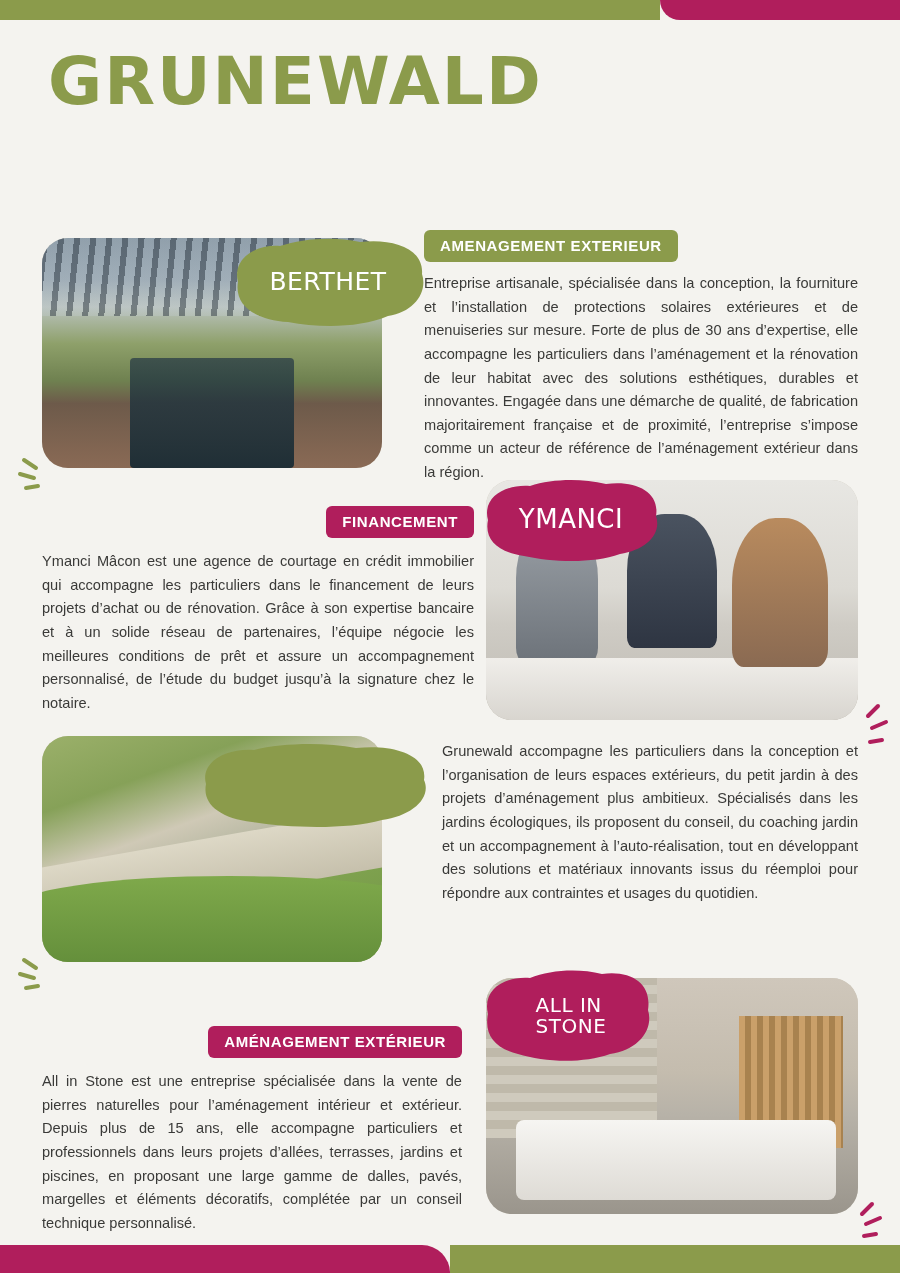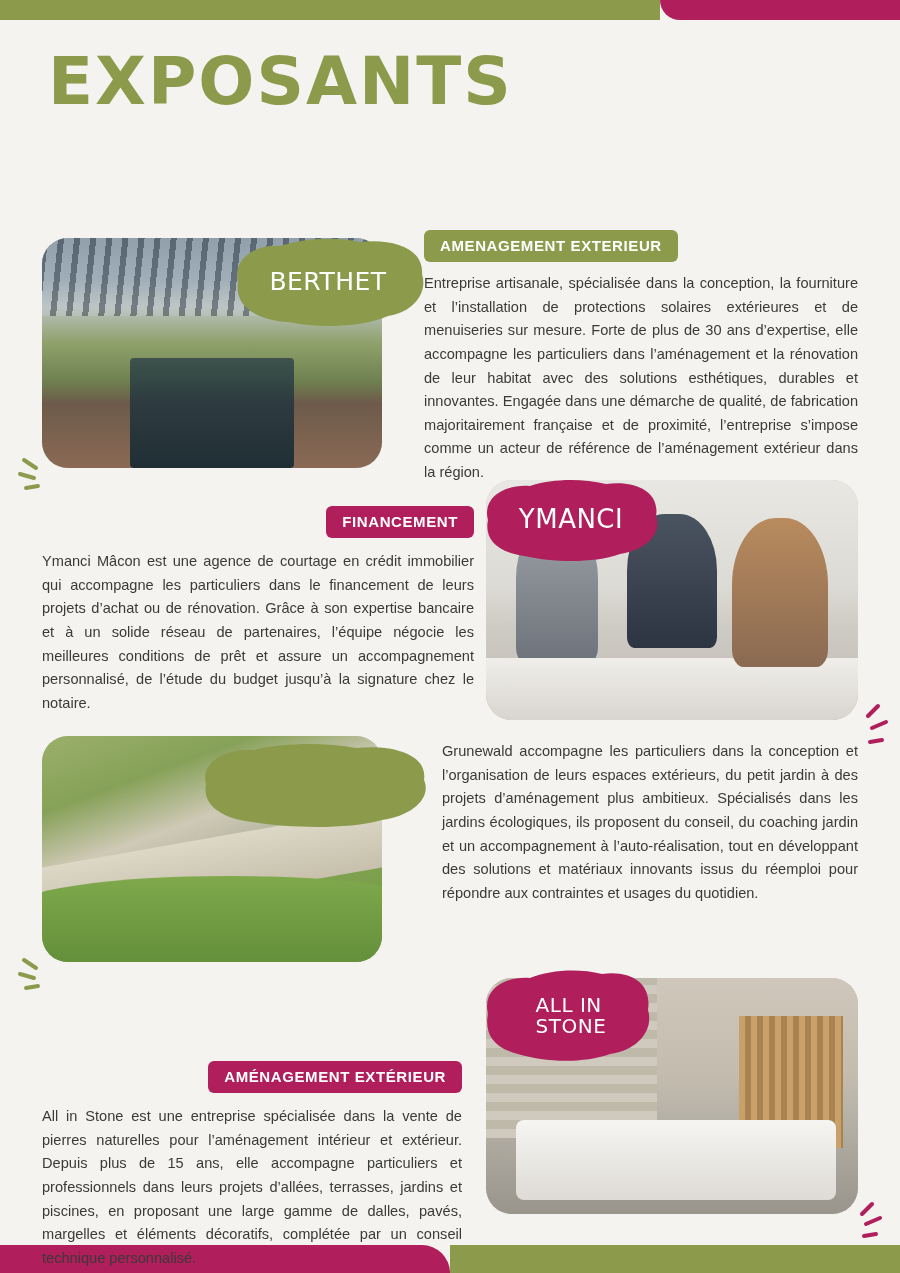--- a/index.html
+++ b/index.html
@@ -213,21 +213,21 @@
   <div class="green"></div>
   <div class="purple"></div>
 </div>
 
 <div class="bottom-bar">
   <div class="purple"></div>
   <div class="green"></div>
 </div>
 
 <h1 class="page-title">
-  <span class="l2">EXPOSANTS</span>
+  <span class="l2">GRUNEWALD</span>
 </h1>
 
 <div class="entry" style="left:42px; top:238px; width:340px; height:230px;">
   <div class="photo" style="width:340px; height:230px;">
     <div class="img-pergola"></div>
   </div>
 </div>
 
 <div class="blob" style="left:228px; top:236px; width:200px; height:92px;">
   <svg class="blob-shape" viewBox="0 0 200 92" preserveAspectRatio="none">
@@ -315,21 +315,21 @@
 <div class="blob" style="left:480px; top:968px; width:176px; height:96px;">
   <svg class="blob-shape" viewBox="0 0 176 96" preserveAspectRatio="none">
     <path d="M8,46 C2,22 24,8 50,10 C70,2 98,0 122,6 C152,2 172,16 168,42 C174,62 158,82 130,86 C102,96 64,94 38,86 C14,80 4,66 8,46 Z" fill="#b01e5c"></path>
   </svg>
   <span style="font-size:20px; display:block; text-align:left; padding-left:6px;">
     <span>ALL IN</span><br>
     <span>STONE</span>
   </span>
 </div>
 
-<div class="entry" style="left:42px; top:1061px; width:420px;">
+<div class="entry" style="left:42px; top:1026px; width:420px;">
   <div style="text-align:right;">
     <div class="badge purple">AMÉNAGEMENT EXTÉRIEUR</div>
   </div>
   <p class="body-text" style="margin-top:12px;">All in Stone est une entreprise spécialisée dans la vente de pierres naturelles pour l’aménagement intérieur et extérieur. Depuis plus de 15 ans, elle accompagne particuliers et professionnels dans leurs projets d’allées, terrasses, jardins et piscines, en proposant une large gamme de dalles, pavés, margelles et éléments décoratifs, complétée par un conseil technique personnalisé.</p>
 </div>
 
 <svg class="dashes" style="left:840px; top:1198px; width:46px; height:48px;" viewBox="0 0 46 48">
   <g stroke="#b01e5c" stroke-width="4" stroke-linecap="round">
     <line x1="32" y1="6" x2="22" y2="16"></line>
     <line x1="40" y1="20" x2="26" y2="26"></line>

